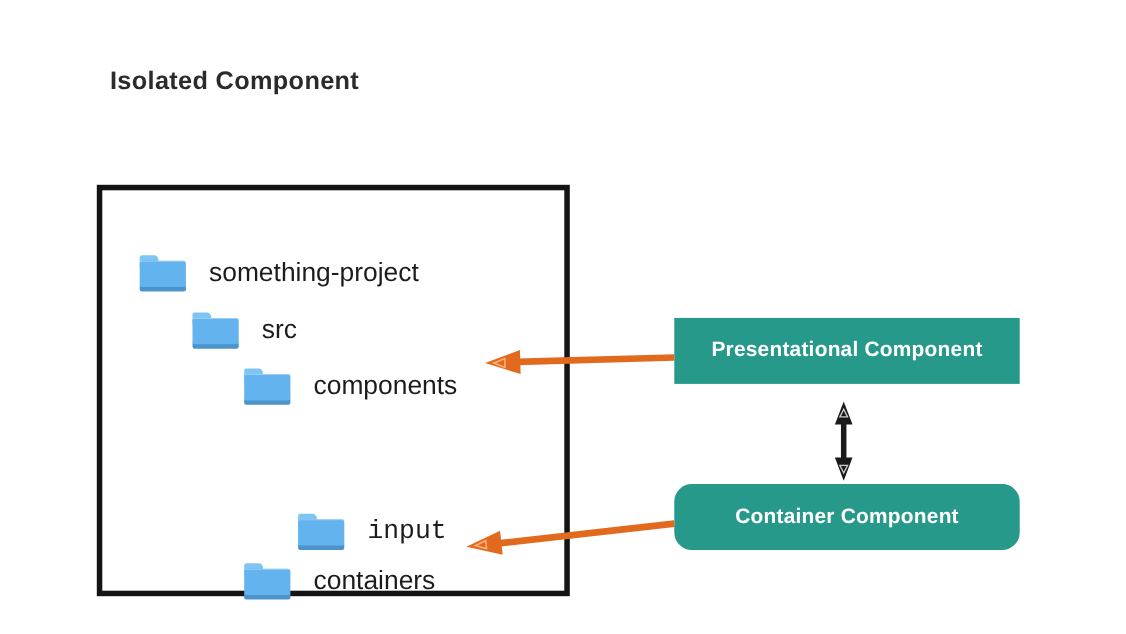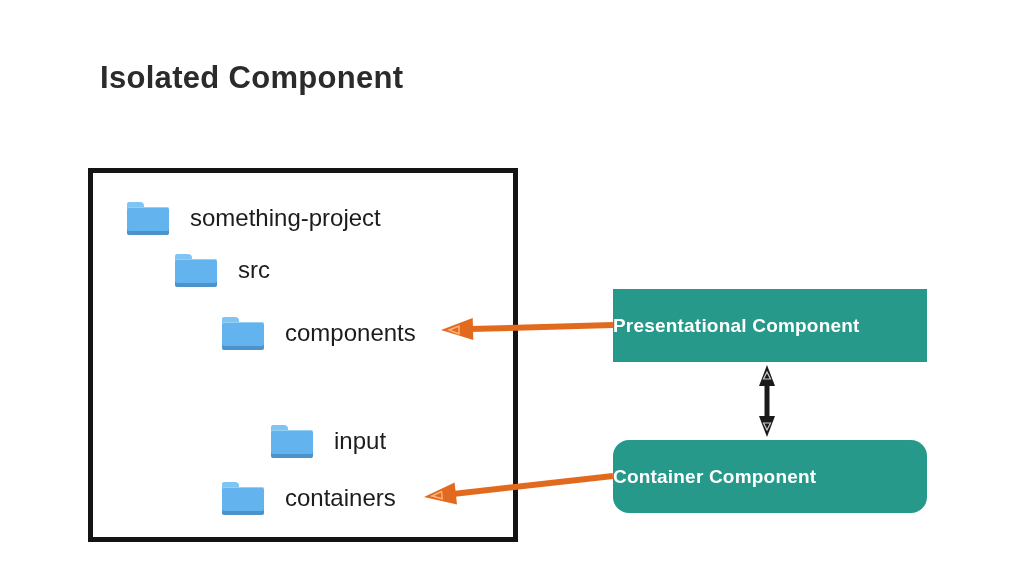--- a/index.html
+++ b/index.html
@@ -12,40 +12,41 @@
     position: relative;
     width: 1024px;
     height: 576px;
     background: #ffffff;
     overflow: hidden;
   }
   .title {
     position: absolute;
     left: 100px;
     top: 60px;
-    font-size: 31px;
+    font-size: 23px;
     font-weight: bold;
     color: #2b2b2b;
     letter-spacing: 0.3px;
   }
   .tree-box {
     position: absolute;
     left: 88px;
     top: 168px;
     width: 430px;
     height: 374px;
     border: 5px solid #141414;
     background: #ffffff;
   }
   .tree-row {
     position: absolute;
     display: flex;
     align-items: center;
     gap: 21px;
     height: 34px;
+    margin-top: 30px;
   }
   .tree-label {
     font-size: 24px;
     color: #1c1c1c;
     white-space: nowrap;
   }
   
   .folder {
     position: relative;
     width: 42px;
@@ -66,24 +67,25 @@
     top: 5px; left: 0;
     width: 42px; height: 28px;
     background: #62b3ee;
     border-radius: 2px;
     box-shadow: inset 0 1px 0 rgba(255,255,255,0.35), inset 0 -4px 0 rgba(35,90,130,0.35);
   }
   .comp-box {
     position: absolute;
     left: 613px;
     width: 314px;
-    height: 73px;
+    height: 60px;
     background: #26998b;
     display: flex;
     align-items: center;
+    justify-content: center;
   }
   .comp-box span {
     color: #ffffff;
     font-weight: bold;
     font-size: 19px;
     letter-spacing: 0.2px;
     white-space: nowrap;
   }
   .box-presentational { top: 289px; }
   .box-container { top: 440px; border-radius: 16px; }
@@ -104,25 +106,25 @@
   <div class="tree-box"></div>
 
   <div class="tree-row" style="left:127px; top:201px;">
     <span class="folder"></span>
     <span class="tree-label">something-project</span>
   </div>
   <div class="tree-row" style="left:175px; top:253px;">
     <span class="folder"></span>
     <span class="tree-label">src</span>
   </div>
-  <div class="tree-row" style="left:222px; top:316px;">
+  <div class="tree-row" style="left:222px; top:304px;">
     <span class="folder"></span>
     <span class="tree-label">components</span>
   </div>
-  <div class="tree-row" style="left:271px; top:424px;">
+  <div class="tree-row" style="left:271px; top:436px;font-family:Liberation Mono, monospace;">
     <span class="folder"></span>
     <span class="tree-label">input</span>
   </div>
   <div class="tree-row" style="left:222px; top:481px;justify-content:space-between;">
     <span class="folder"></span>
     <span class="tree-label">containers</span>
   </div>
 
   <div class="comp-box box-presentational">
     <span>Presentational Component</span>

